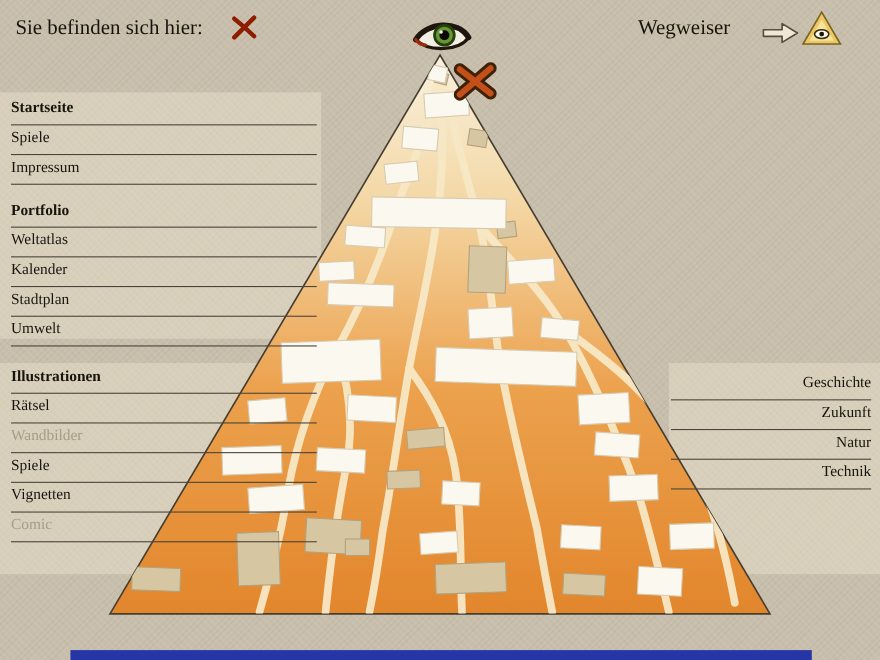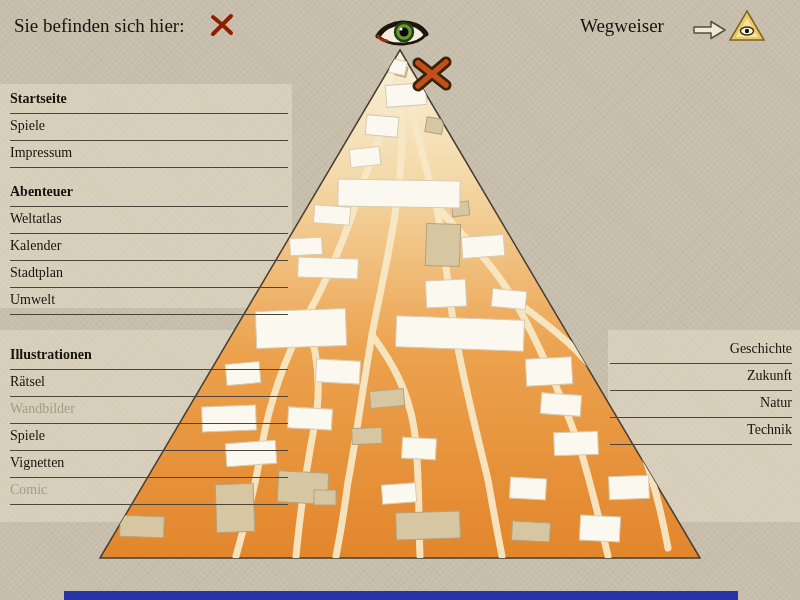--- a/index.html
+++ b/index.html
@@ -16,21 +16,21 @@
   .panel.p2{left:0;top:330px;width:292px;height:192px;}
   .panel.p3{left:608px;top:330px;width:192px;height:192px;}
   svg.pyr{position:absolute;left:0;top:0;z-index:1;}
   .topbar-label{position:absolute;font-size:19px;color:#17120c;z-index:3;white-space:nowrap;}
   .here-label{left:14px;top:15px;}
   .weg-label{left:580px;top:15px;}
   .abs{position:absolute;z-index:3;}
   .navL{position:absolute;left:10px;top:87px;width:278px;z-index:3;}
   .navR{position:absolute;left:610px;top:337px;width:182px;z-index:3;text-align:right;}
   .grp2{margin-top:12px;}
-  .grp3{margin-top:28px;}
+  .grp3{margin-top:16px;}
   .row{height:26px;line-height:24px;border-bottom:1px solid #4c443a;
        font-size:14px;color:#17130d;cursor:pointer;}
   .row.b{font-weight:bold;}
   .row.dis{color:#a59c87;cursor:default;}
   .bluebar{position:absolute;left:64px;top:591px;width:674px;height:9px;
            background:#2736a6;z-index:3;}
 </style>
 </head>
 <body>
 
@@ -148,21 +148,21 @@
     <path d="M6,7 L34,29 M34,6 L6,30" fill="none" stroke="#c35018" stroke-width="5.5" stroke-linecap="round"></path>
   </svg>
 
   <div class="navL">
     <div>
       <div class="row b">Startseite</div>
       <div class="row">Spiele</div>
       <div class="row">Impressum</div>
     </div>
     <div class="grp2">
-      <div class="row b">Abenteuer</div>
+      <div class="row b">Portfolio</div>
       <div class="row">Weltatlas</div>
       <div class="row">Kalender</div>
       <div class="row">Stadtplan</div>
       <div class="row">Umwelt</div>
     </div>
     <div class="grp3">
       <div class="row b">Illustrationen</div>
       <div class="row">Rätsel</div>
       <div class="row dis">Wandbilder</div>
       <div class="row">Spiele</div>

